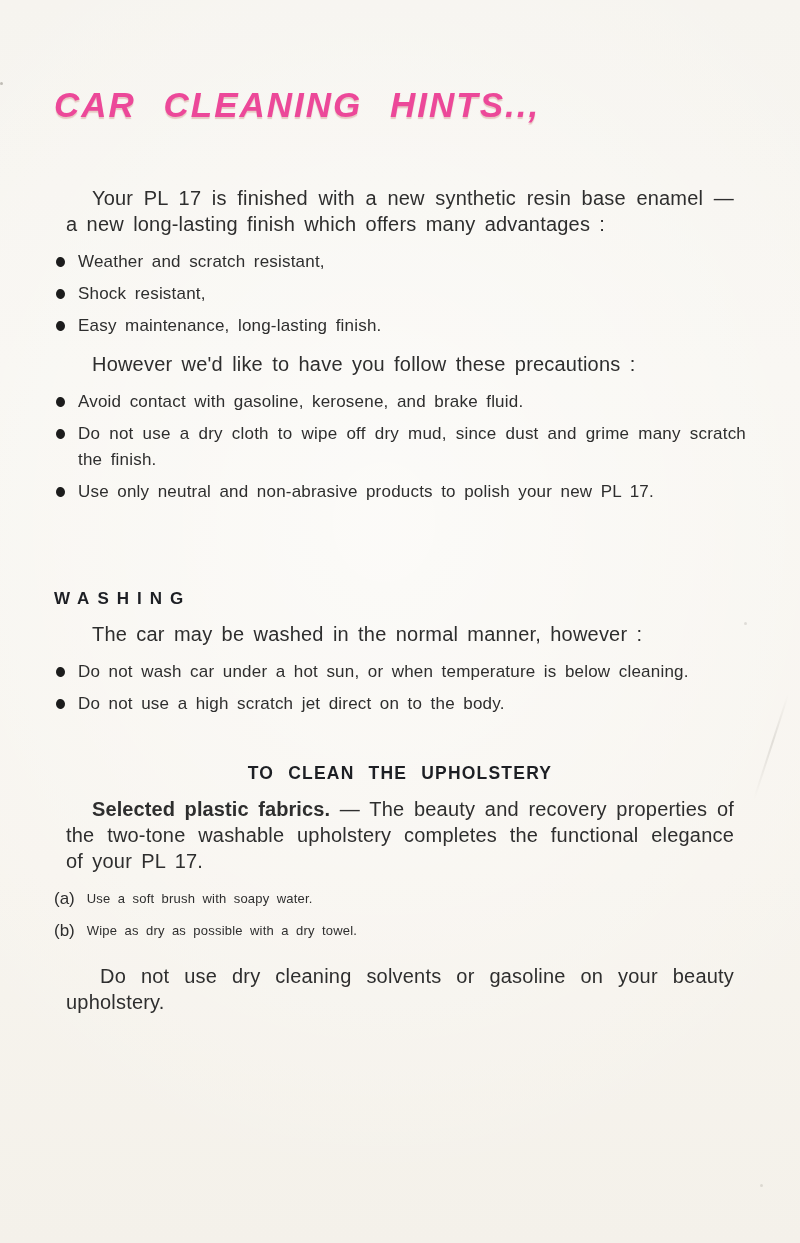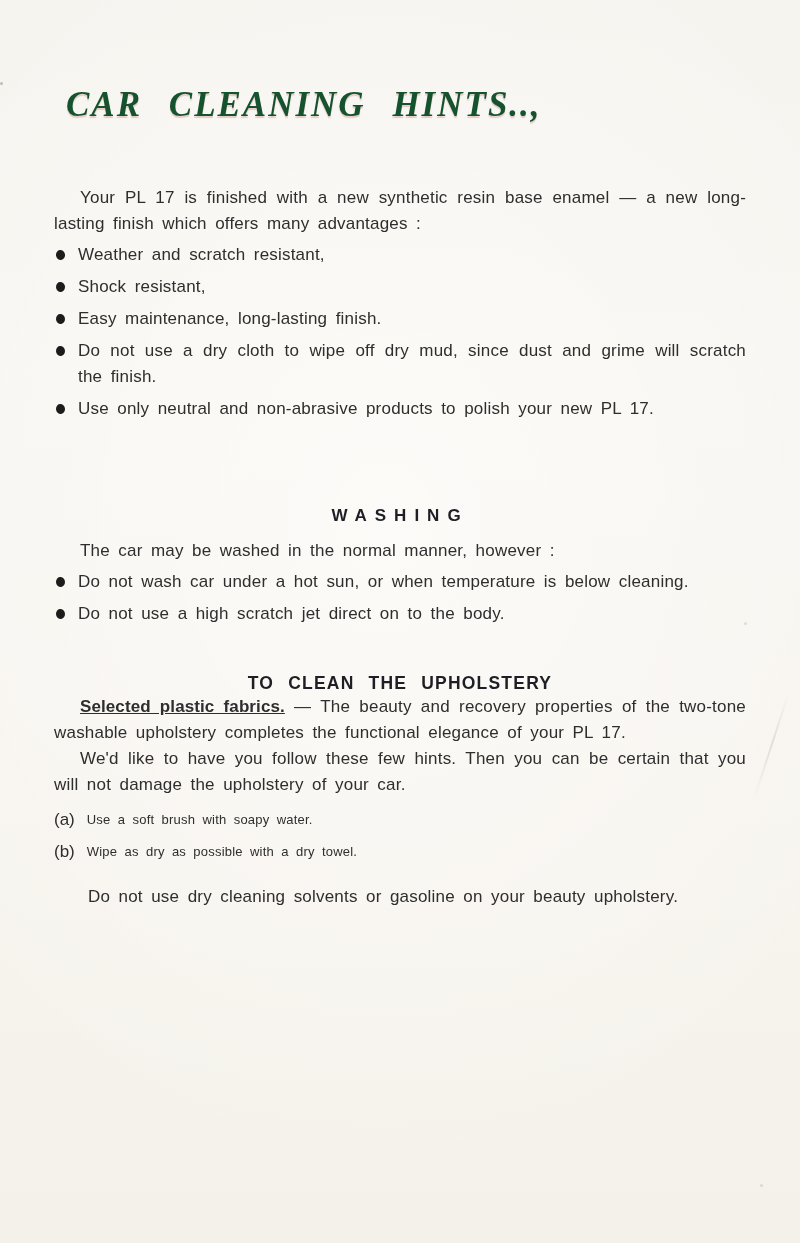--- a/index.html
+++ b/index.html
@@ -31,35 +31,35 @@
       668px 1222px 0 0 rgba(110,105,95,0.35),
       683px 1214px 0 0 rgba(110,105,95,0.28),
       700px 1225px 1px 0 rgba(110,105,95,0.30),
       120px 1218px 0 0 rgba(110,105,95,0.22),
       160px 1226px 1px 0 rgba(110,105,95,0.20),
       760px 1102px 0 0 rgba(110,105,95,0.18),
       744px 540px 0 0 rgba(110,105,95,0.18);
   }
 
   h1.title{
-    margin:82px 0 0 12px;
-    font-family:Liberation Serif, serif;
+    margin:82px 0 0 0;
+    font-family:Liberation Sans, sans-serif;
     font-style:italic;
     font-weight:600;
     font-size:35px;
     line-height:46px;
     letter-spacing:2px;
     word-spacing:16px;
-    color:#14532d;
+    color:#ec4899;
     text-shadow:0 2px 1px rgba(170,35,28,0.22);
   }
 
   p.para{
-    margin:0;
-    font-size:17px;
+    margin:12px;
+    font-size:20px;
     line-height:26px;
     word-spacing:3.5px;
     letter-spacing:0.2px;
     text-align:justify;
   }
   p.indent{text-indent:26px;}
 
   ul.bullets{
     list-style:none;
     margin:5px 0 0 0;
@@ -83,39 +83,38 @@
     font-size:17px;
     line-height:26px;
     word-spacing:3.5px;
     letter-spacing:0.2px;
     text-align:justify;
   }
 
   .mt-precautions{margin-top:32px;}
   h2.h-washing{
     margin:84px 0 12px 0;
-    text-align:center;
     font-size:17px;
     font-weight:700;
     letter-spacing:8px;
     color:#1d1f24;
   }
   .mt-washpara{margin-top:50px;}
   h2.h-uph{
     margin:46px 0 0 0;
     text-align:center;
     font-size:17.5px;
     font-weight:700;
     letter-spacing:1.2px;
     word-spacing:8px;
     color:#1d1f24;
   }
   .mt-lead{margin-top:50px;}
   .mt-p2{margin-top:9px;}
-  p.para strong{font-weight:700;letter-spacing:0.1px;text-decoration:underline;}
+  p.para strong{font-weight:700;letter-spacing:0.1px;}
 
   .lettered{margin-top:9px;}
   .lettered .li-row{
     display:flex;
     align-items:flex-start;
     margin-bottom:6px;
   }
   .li-label{
     flex:0 0 auto;
     font-size:17px;line-height:26px;
@@ -157,25 +156,30 @@
     <li>
       <span class="dot"></span>
       <span class="bt">Shock resistant,</span>
     </li>
     <li>
       <span class="dot"></span>
       <span class="bt">Easy maintenance, long-lasting finish.</span>
     </li>
   </ul>
 
+  <p class="para indent mt-precautions">However we'd like to have you follow these precautions :</p>
 
   <ul class="bullets">
     <li>
       <span class="dot"></span>
-      <span class="bt">Do not use a dry cloth to wipe off dry mud, since dust and grime will scratch the finish.</span>
+      <span class="bt">Avoid contact with gasoline, kerosene, and brake fluid.</span>
+    </li>
+    <li>
+      <span class="dot"></span>
+      <span class="bt">Do not use a dry cloth to wipe off dry mud, since dust and grime many scratch the finish.</span>
     </li>
     <li>
       <span class="dot"></span>
       <span class="bt">Use only neutral and non-abrasive products to polish your new PL 17.</span>
     </li>
   </ul>
 
   <h2 class="h-washing">WASHING</h2>
 
   <p class="para indent mt-washpara">The car may be washed in the normal manner, however :</p>
@@ -188,21 +192,20 @@
     <li>
       <span class="dot"></span>
       <span class="bt">Do not use a high scratch jet direct on to the body.</span>
     </li>
   </ul>
 
   <h2 class="h-uph">TO CLEAN THE UPHOLSTERY</h2>
 
   <p class="para indent mt-lead"><strong>Selected plastic fabrics.</strong><span> — The beauty and recovery properties of the two-tone washable upholstery completes the functional elegance of your PL 17.</span></p>
 
-  <p class="para indent mt-p2">We'd like to have you follow these few hints.  Then you can be certain that you will not damage the upholstery of your car.</p>
 
   <div class="lettered">
     <div class="li-row">
       <span class="li-label">(a)</span>
       <span class="li-text">Use a soft brush with soapy water.</span>
     </div>
     <div class="li-row">
       <span class="li-label">(b)</span>
       <span class="li-text">Wipe as dry as possible with a dry towel.</span>
     </div>

